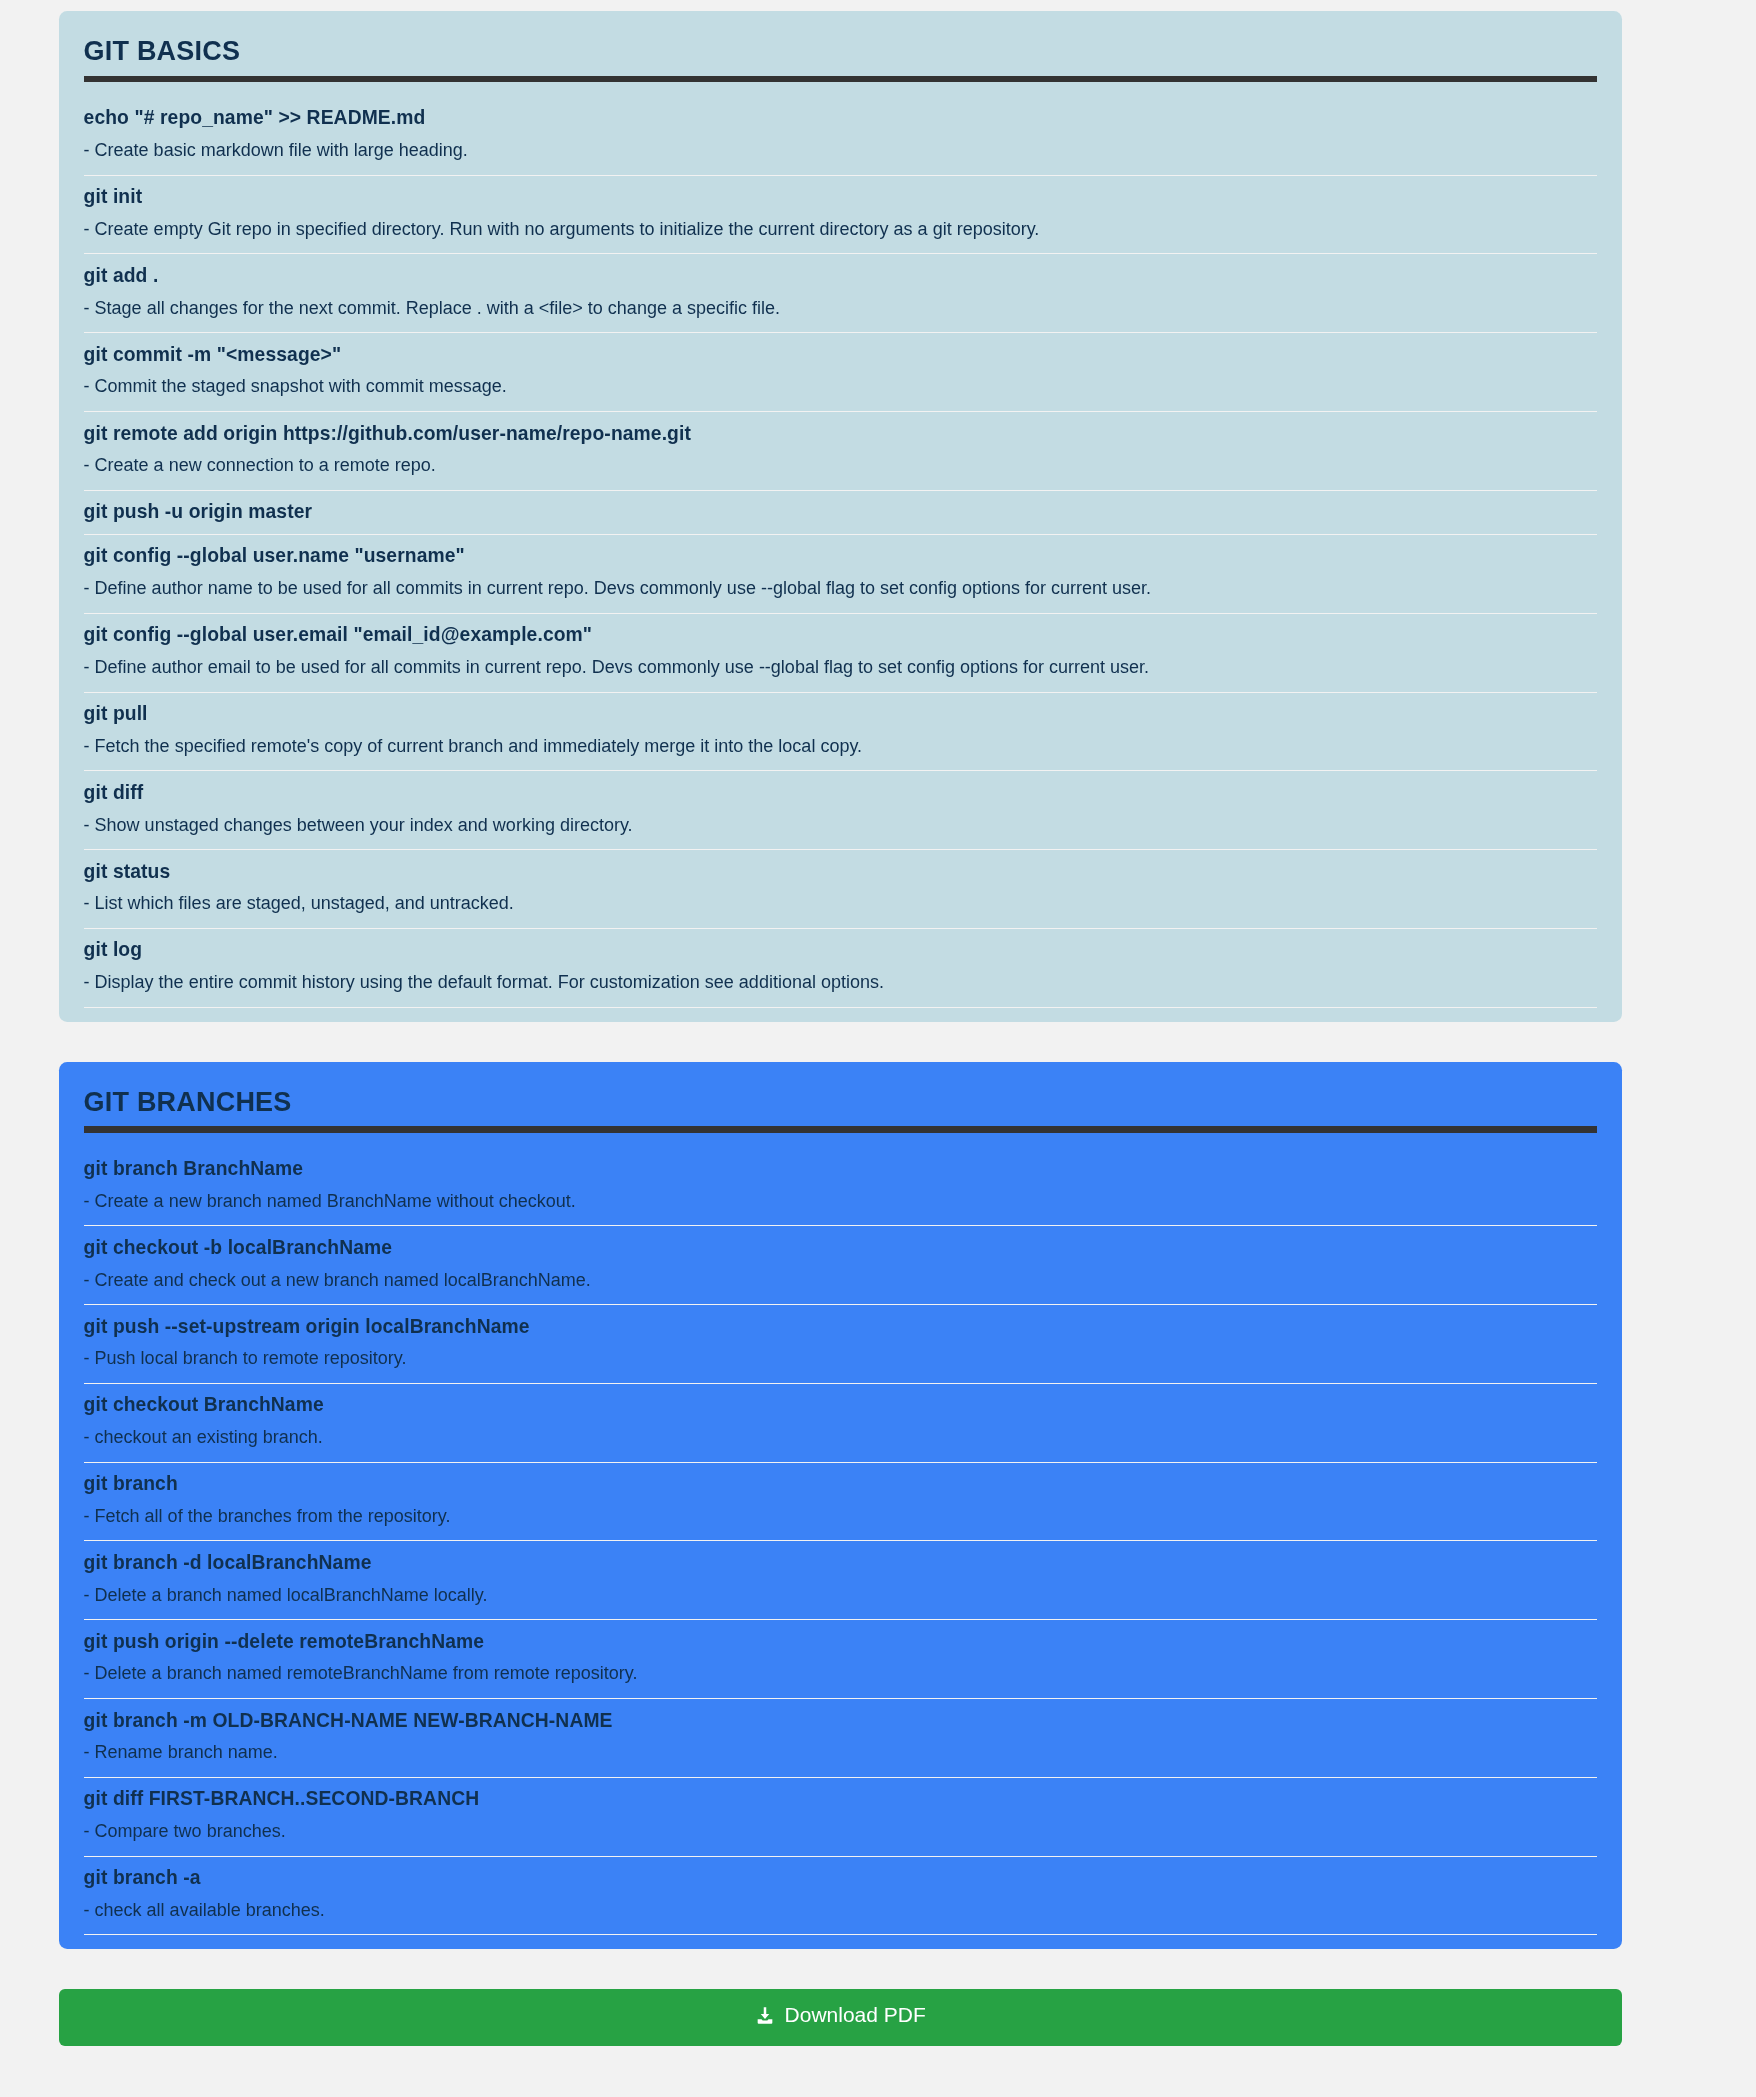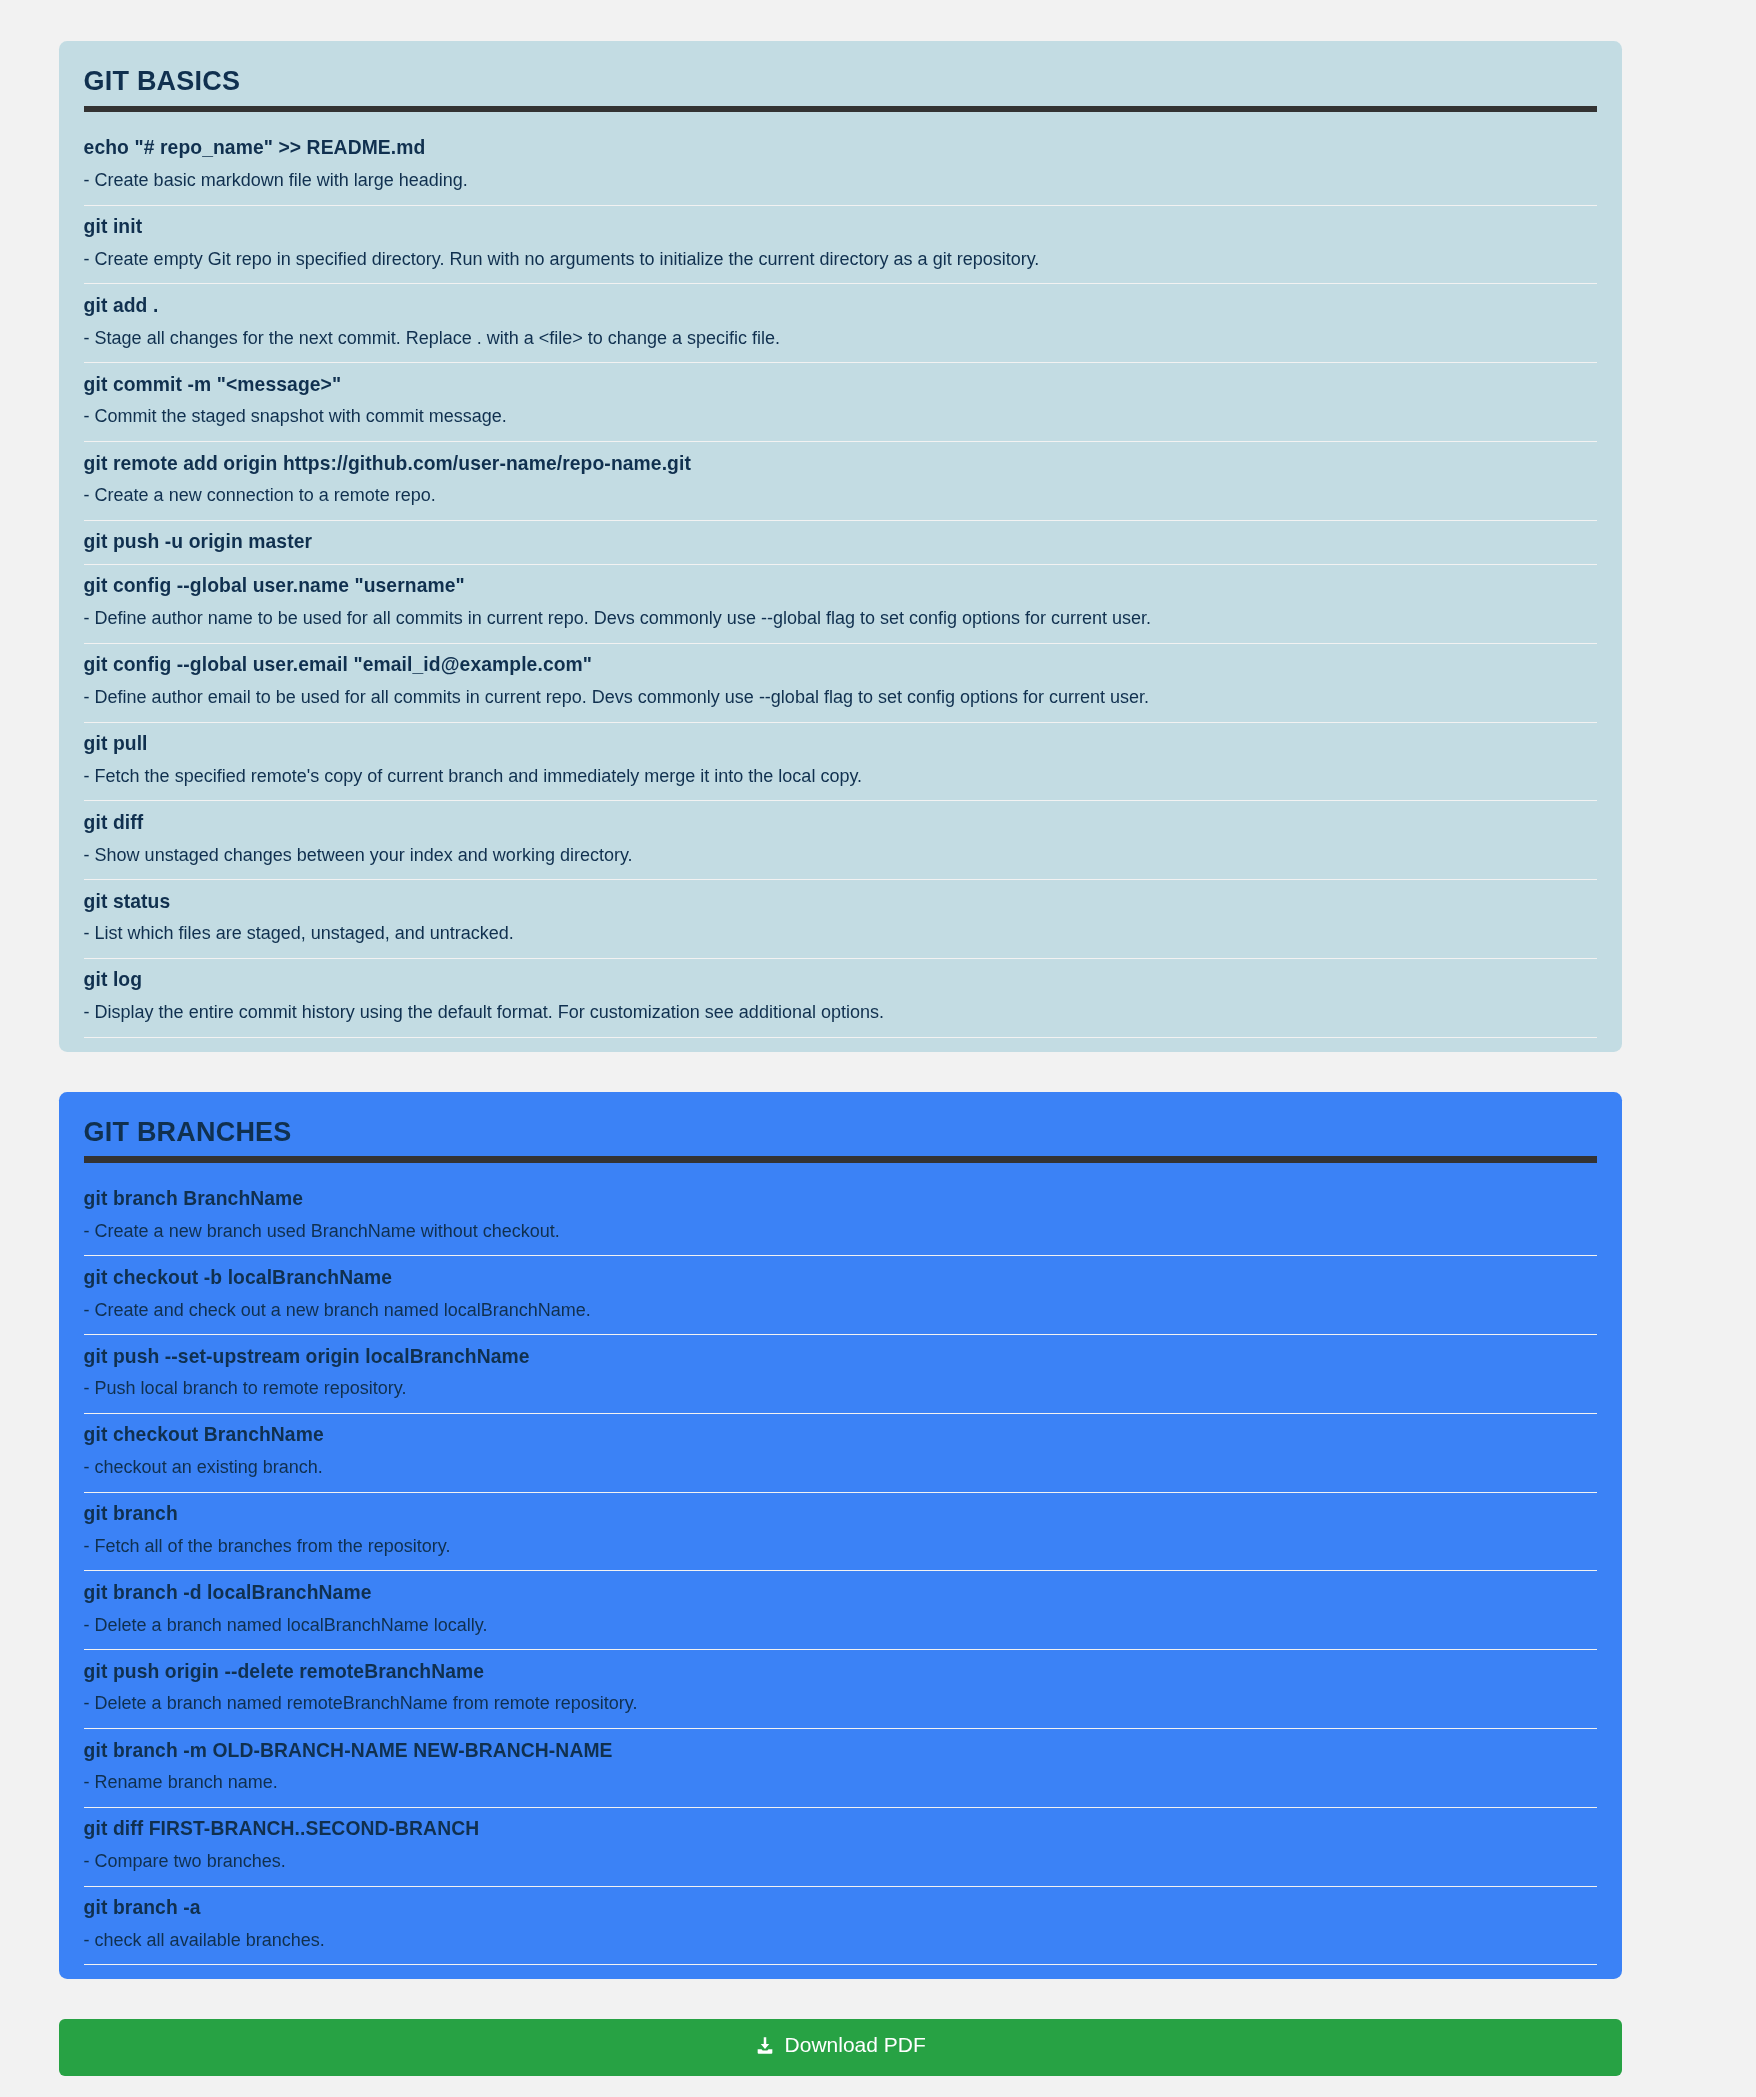--- a/index.html
+++ b/index.html
@@ -9,21 +9,21 @@
   }
   body {
     width: 1757px;
     background: #f2f2f2;
     font-family: "Liberation Sans", sans-serif;
     -webkit-font-smoothing: antialiased;
   }
   .page {
     width: 1681px;
     box-sizing: border-box;
-    padding: 41px 59px 0 59px;
+    padding: 11px 59px 0 59px;
   }
   .card {
     border-radius: 8.2px;
     padding: 27px 24.6px 14px 24.6px;
     box-sizing: border-box;
     margin-bottom: 40px;
   }
   .card.basics {
     background: #c3dce3;
   }
@@ -157,21 +157,21 @@
       </li>
     </ul>
   </section>
 
   <section class="card branches">
     <h2 class="section-title">GIT BRANCHES</h2>
     <div class="section-rule"></div>
     <ul class="cmd-list">
       <li class="cmd-item">
         <div class="cmd-name">git branch BranchName</div>
-        <div class="cmd-desc">- Create a new branch used BranchName without checkout.</div>
+        <div class="cmd-desc">- Create a new branch named BranchName without checkout.</div>
       </li>
       <li class="cmd-item">
         <div class="cmd-name">git checkout -b localBranchName</div>
         <div class="cmd-desc">- Create and check out a new branch named localBranchName.</div>
       </li>
       <li class="cmd-item">
         <div class="cmd-name">git push --set-upstream origin localBranchName</div>
         <div class="cmd-desc">- Push local branch to remote repository.</div>
       </li>
       <li class="cmd-item">

